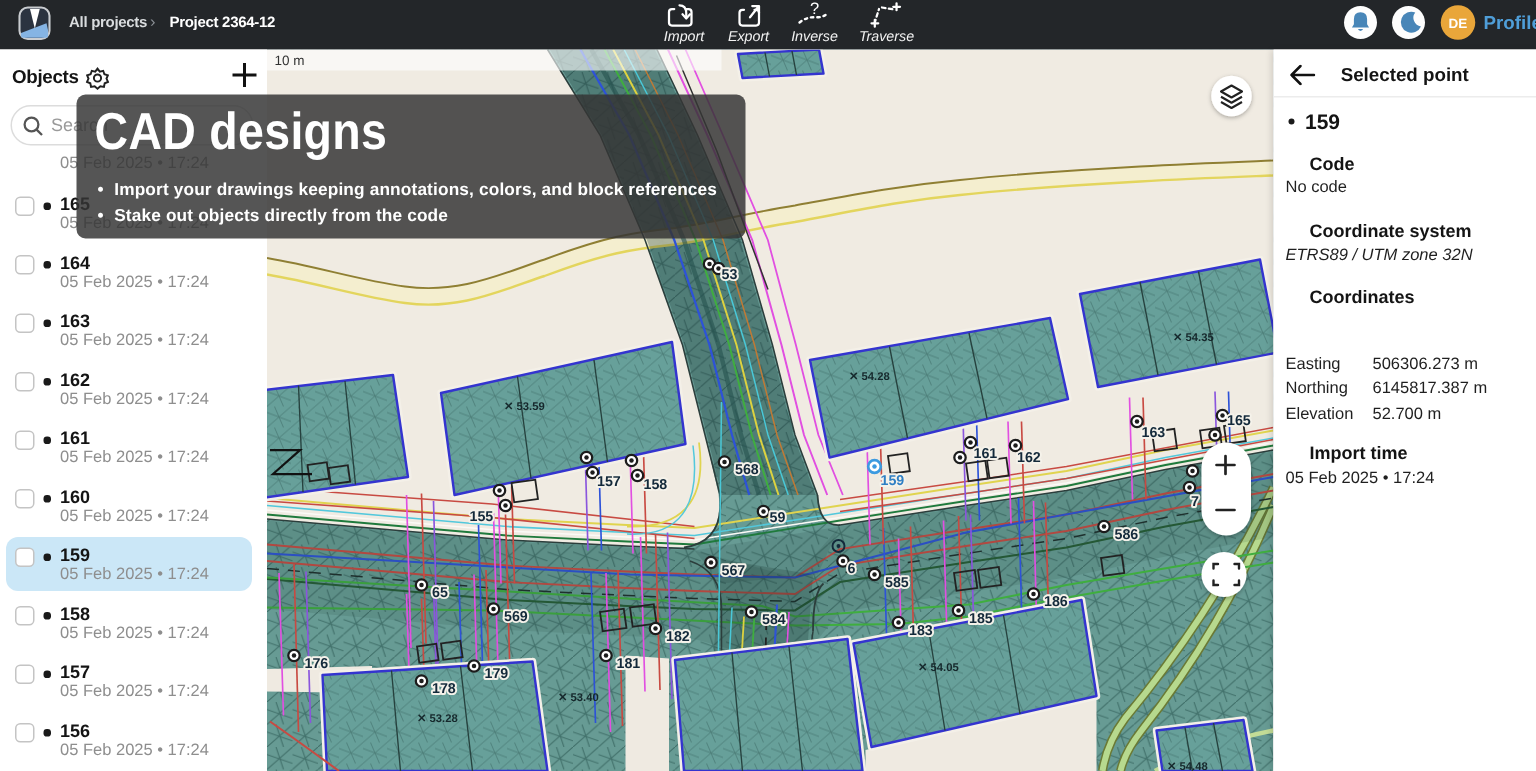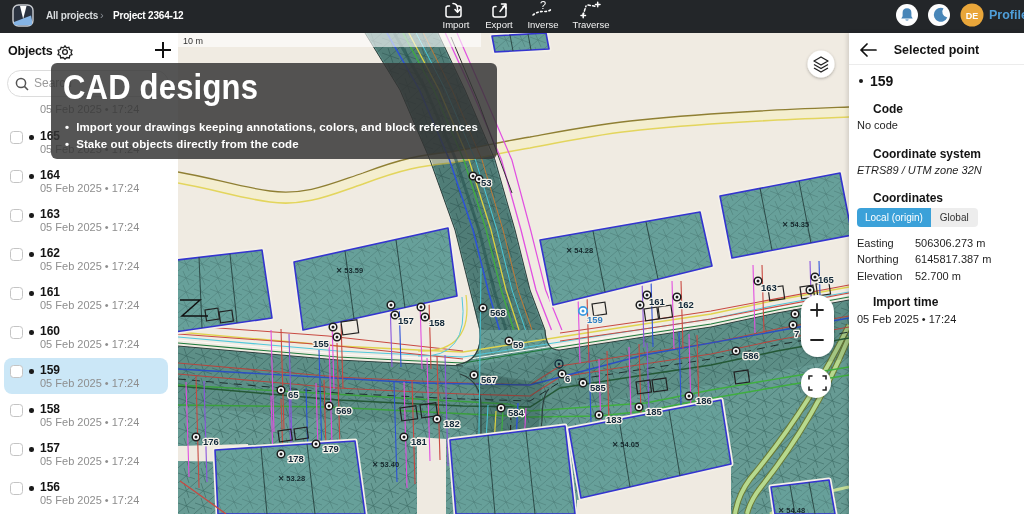--- a/index.html
+++ b/index.html
@@ -4,21 +4,21 @@
 *{margin:0;padding:0;box-sizing:border-box;}
 body{width:1024px;height:514px;overflow:hidden;font-family:"Liberation Sans",sans-serif;background:#fff;position:relative;}
 .topbar{position:absolute;left:0;top:0;width:1024px;height:33px;background:#232629;}
 .sidebar{position:absolute;left:0;top:33px;width:178px;height:481px;background:#fff;z-index:3;}
 .mapwrap{position:absolute;left:178px;top:33px;width:671px;height:481px;overflow:hidden;}
 .rpanel{position:absolute;left:849px;top:33px;width:175px;height:481px;background:#fff;box-shadow:-2px 0 4px rgba(0,0,0,.12);z-index:4;}
 .tooltip{position:absolute;left:51px;top:63px;width:446px;height:96px;background:rgba(53,53,53,.84);border-radius:6px;z-index:6;color:#fff;}
 .tt-title{position:absolute;left:12px;top:5px;font-size:31px;font-weight:bold;letter-spacing:.2px;transform:scaleY(1.12);transform-origin:left top;}
 .tt-li{position:absolute;left:14px;font-size:11.5px;font-weight:bold;white-space:nowrap;letter-spacing:.1px;}
 .tt-li::before{content:"\2022";margin-right:7px;}
-.icolbl{position:absolute;font-size:9.5px;color:#f2f2f2;transform:translateX(-50%);}
+.icolbl{position:absolute;font-size:9.5px;color:#f2f2f2;transform:translateX(-50%);font-style:italic;}
 .rh{font-size:12px;font-weight:bold;color:#141414;position:absolute;left:24px;}
 .rv{font-size:11px;color:#1f1f1f;position:absolute;left:8px;}
 </style></head>
 <body>
 
 <div class="topbar">
 <svg width="1024" height="33" style="position:absolute;left:0;top:0;">
 
   <rect x="13" y="5" width="20" height="21" rx="5.5" fill="#2b3340" stroke="#c9ccd0" stroke-width="1.4"></rect>
   <path d="M14,22 L31,15.5 L32,20 L32,24 Q32,25.2 30.8,25.2 L15.2,25.2 Q14,25.2 14,24 Z" fill="#85b4e4"></path>
@@ -475,24 +475,20 @@
     </svg>
 <span style="position:absolute;left:0;top:10px;width:175px;text-align:center;font-size:12.5px;font-weight:bold;color:#141414;">Selected point</span>
 <div style="position:absolute;left:0;top:31px;width:175px;height:1px;background:#ececec;"></div>
 <span style="position:absolute;left:10px;top:46px;width:4px;height:4px;border-radius:50%;background:#1a1a1a;"></span>
 <span style="position:absolute;left:21px;top:40px;font-size:14px;font-weight:bold;color:#141414;">159</span>
 <span class="rh" style="top:69px;">Code</span>
 <span class="rv" style="top:86px;">No code</span>
 <span class="rh" style="top:114px;">Coordinate system</span>
 <span class="rv" style="top:131px;font-style:italic;">ETRS89 / UTM zone 32N</span>
 <span class="rh" style="top:158px;">Coordinates</span>
-<div style="position:absolute;left:8px;top:175px;height:19px;display:flex;">
-<span style="background:#3ba1d9;color:#fff;font-size:10px;border-radius:4px 0 0 4px;padding:4px 8px 0 8px;">Local (origin)</span>
-<span style="background:#ededed;color:#333;font-size:10px;border-radius:0 4px 4px 0;padding:4px 9px 0 9px;">Global</span>
-</div>
 <span class="rv" style="top:204px;">Easting</span>
     <span class="rv" style="left:66px;top:204px;">506306.273 m</span>
 <span class="rv" style="top:220px;">Northing</span>
     <span class="rv" style="left:66px;top:220px;">6145817.387 m</span>
 <span class="rv" style="top:237px;">Elevation</span>
     <span class="rv" style="left:66px;top:237px;">52.700 m</span>
 <span class="rh" style="top:262px;">Import time</span>
 <span class="rv" style="top:280px;">05 Feb 2025 • 17:24</span>
 </div>
 

